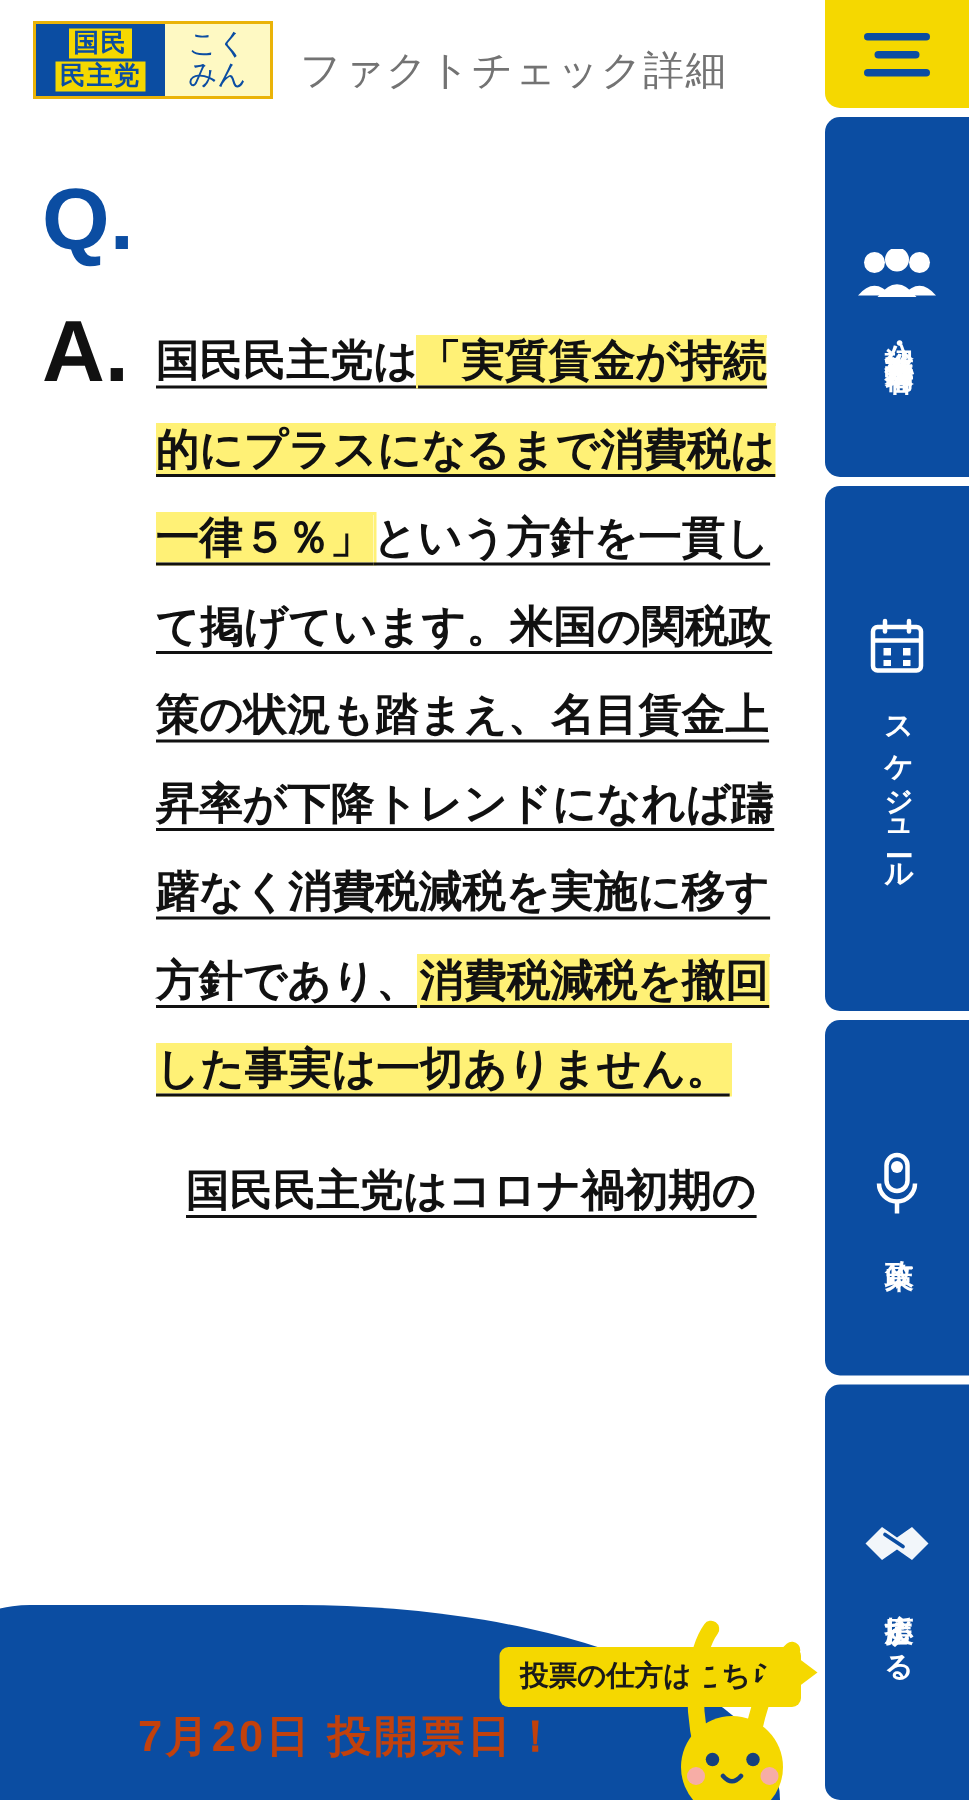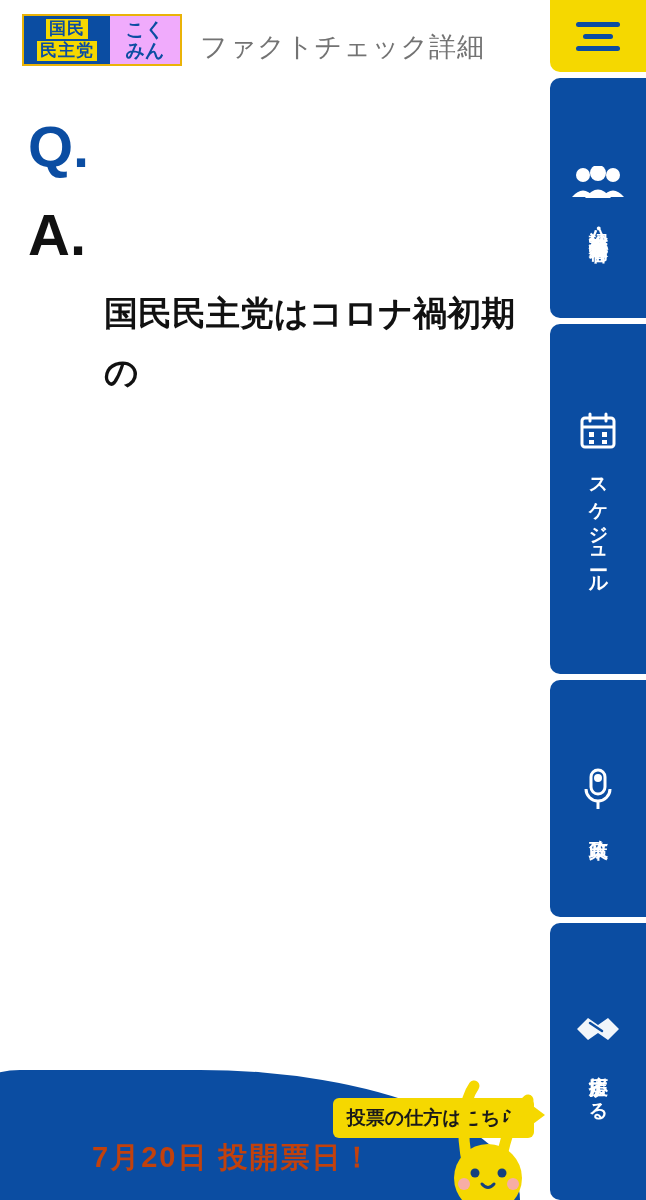--- a/index.html
+++ b/index.html
@@ -52,27 +52,27 @@
     color: #0b4da2;
     font-weight: bold;
     font-size: 17px;
     line-height: 20px;
     letter-spacing: 1px;
     padding: 0 3px;
     margin: 1px 0;
   }
   .logo-right {
     flex: 1;
-    background: #f0abfc;
+    background: #fef9c3;
     color: #0b4da2;
     display: flex;
     flex-direction: column;
     justify-content: center;
     align-items: center;
-    font-weight: bold;
+    font-weight: normal;
     font-size: 19px;
     line-height: 21px;
   }
   .header-title {
     margin-left: 18px;
     color: #737373;
     font-weight: normal;
     font-size: 27px;
     letter-spacing: 1px;
     white-space: nowrap;
@@ -172,25 +172,27 @@
     text-underline-offset: 7px;
     text-decoration-thickness: 2px;
   }
   .a-text .hl {
     background: #fff176;
     box-shadow: 0 0 0 2px #fff176;
   }
   .a-text-2 {
     color: #111111;
     font-weight: bold;
-    font-size: 34px;
+    font-size: 29px;
     line-height: 59px;
     margin-top: 22px;
+    text-decoration: underline;
     text-underline-offset: 7px;
     text-decoration-thickness: 2px;
+    margin-left: 20px;
   }
 
   
   .banner {
     position: absolute;
     left: -40px;
     bottom: 0;
     width: 560px;
     height: 130px;
     background: #0b4da2;
@@ -258,20 +260,23 @@
 </div>
 
 <div class="content">
 
   <div class="qa-row">
     <div class="qa-letter">Q.</div>
   </div>
 
   <div class="qa-row a-block">
     <div class="qa-letter black">A.</div>
+    <div class="a-text">
+      <span class="u">国民民主党は</span><span class="u hl">「実質賃金が持続的にプラスになるまで消費税は一律５％」</span><span class="u">という方針を一貫して掲げています。米国の関税政策の状況も踏まえ、名目賃金上昇率が下降トレンドになれば躊躇なく消費税減税を実施に移す方針であり、</span><span class="u hl">消費税減税を撤回した事実は一切ありません。</span>
+    </div>
   </div>
 
   <div class="qa-row">
     <div class="qa-letter"></div>
     <div class="a-text-2">国民民主党はコロナ禍初期の</div>
   </div>
 
 </div>
 
 <div class="banner"></div>

